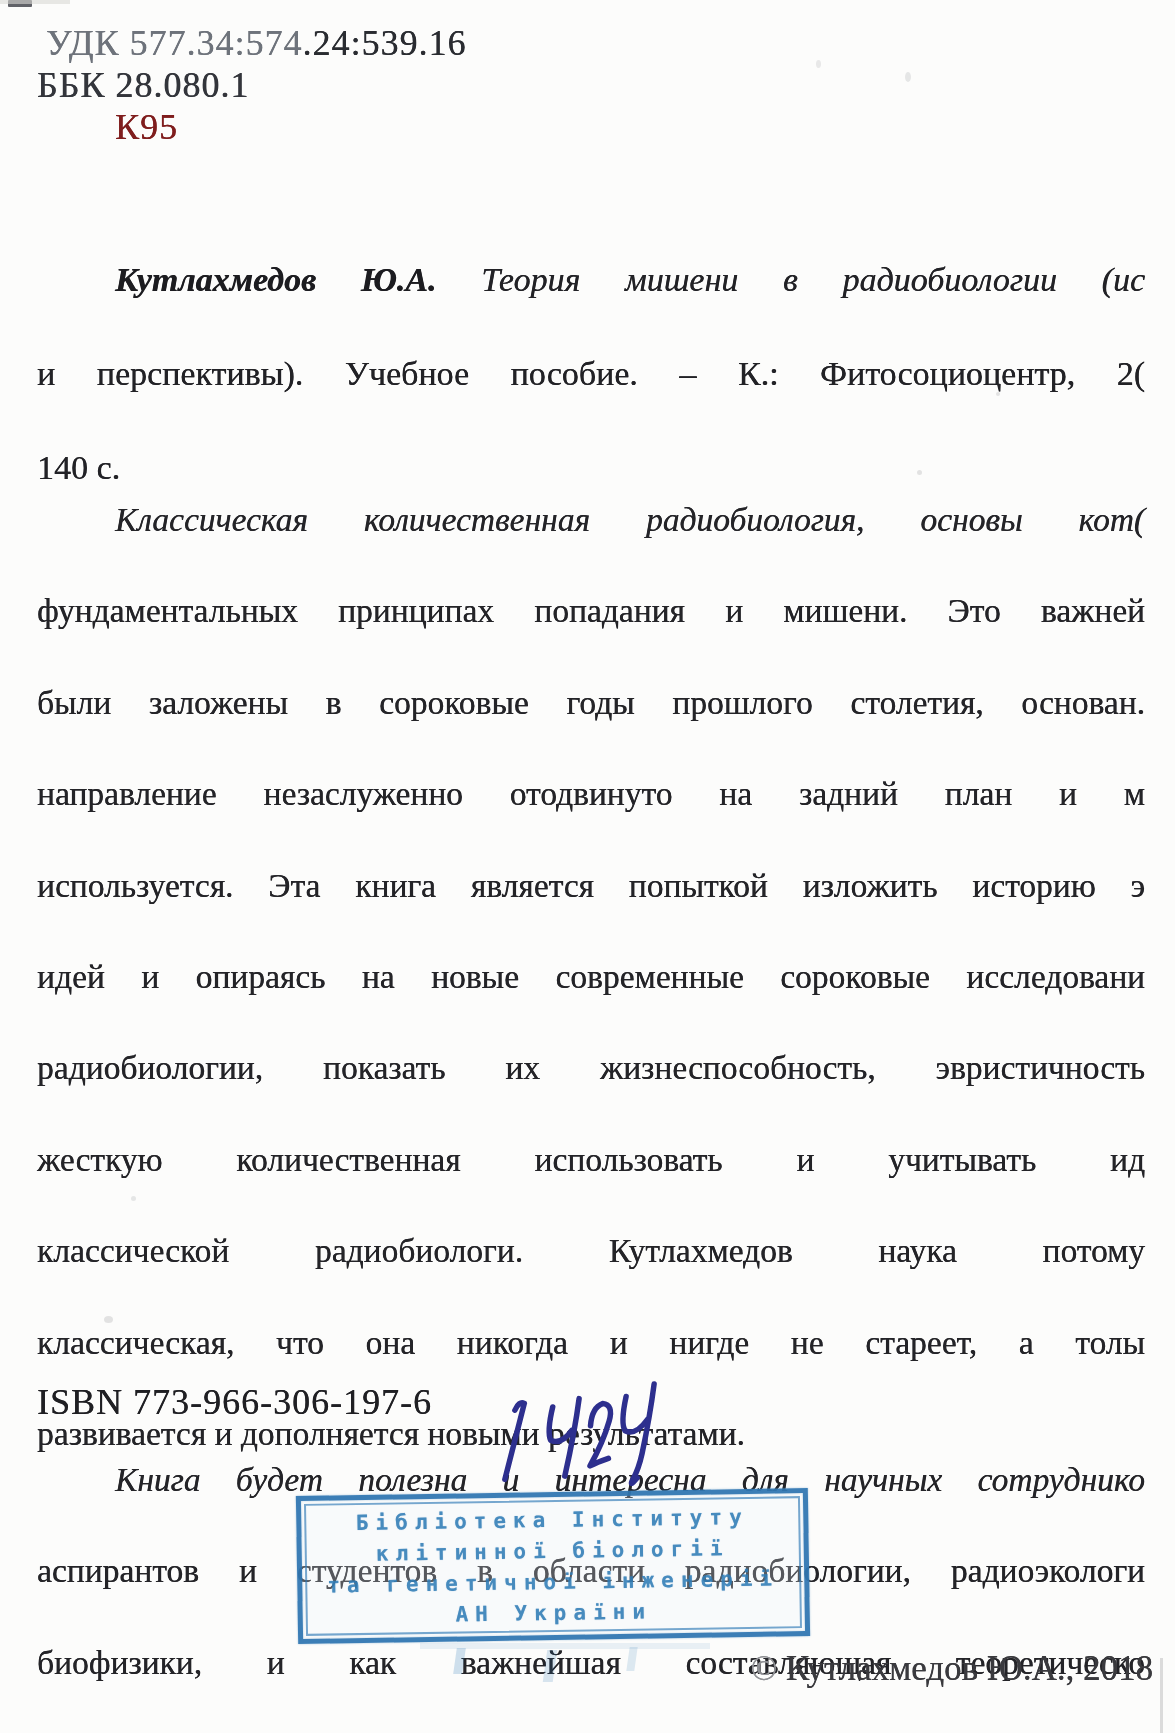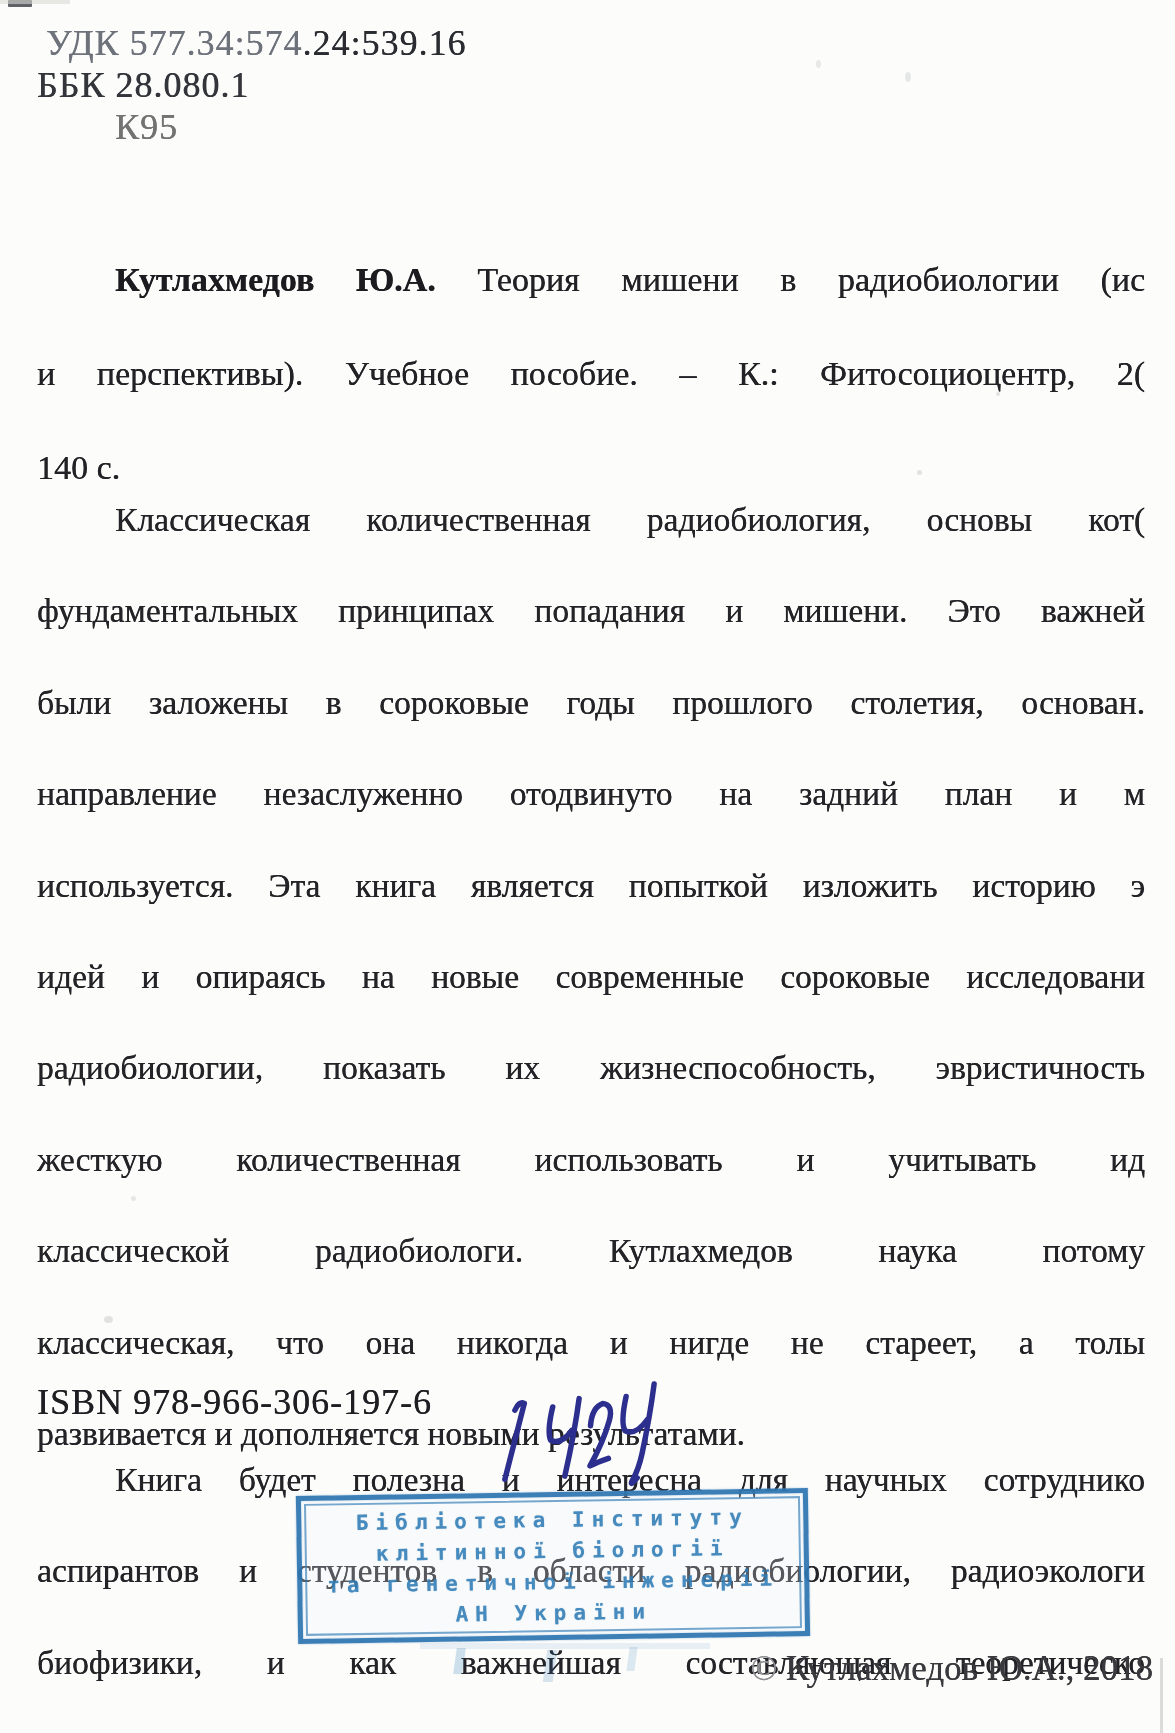--- a/index.html
+++ b/index.html
@@ -11,33 +11,33 @@
     overflow:hidden;
     position:relative;
   }
   .page{position:absolute;inset:0;padding-left:45px;}
 
   
   .txt{ text-shadow:0.3px 0 0 currentColor; }
   .line{display:block;}
   .jst{text-align:justify;}
   .jst::after{content:"";display:inline-block;width:100%;height:0;}
-  .ind{text-indent:78px;}
+  .ind{text-indent:78px;font-style:italic;}
 
   
   .head-codes{
     position:absolute;left:37px;top:22px;
     font-size:36px;line-height:42px;
     letter-spacing:1px;
   }
   .udk-line{padding-left:9px;}
   .udk-faded{color:#6e737b;}
   .udk-dark{color:#2a2c31;}
   .bbk-line{color:#33353b;}
-  .k95-line{padding-left:78px;color:#737373;}
+  .k95-line{padding-left:78px;color:#7f1d1d;}
 
   
   .citation{
     position:absolute;left:37px;top:256px;width:1108px;
     font-size:34px;line-height:47px;color:#222226;
   }
   .citation b{color:#1c1c20;}
 
   
   .abstract{
@@ -152,21 +152,21 @@
     <div class="line jst">жесткую количественная использовать и учитывать ид</div>
     <div class="line jst">классической радиобиологи. Кутлахмедов наука потому</div>
     <div class="line jst">классическая, что она никогда и нигде не стареет, а толы</div>
     <div class="line">развивается и дополняется новыми результатами.</div>
     <div class="line jst ind">Книга будет полезна и интересна для научных сотруднико</div>
     <div class="line jst">аспирантов и студентов в области радиобиологии, радиоэкологи</div>
     <div class="line jst">биофизики, и как важнейшая составляющая теоретическо</div>
     <div class="line">биологии, которая только формируется.</div>
   </div>
 
-  <div class="isbn txt">ISBN 978-966-306-197-6</div>
+  <div class="isbn txt">ISBN 773-966-306-197-6</div>
 
   <div class="handwriting" aria-label="1424">
     <svg width="240" height="150" viewBox="0 0 240 150">
 
       <path d="M60 30 Q55 27 50 36 M60 30 L34 104"></path>
 
       <path d="M88 36 Q80 60 83 69 Q93 75 105 61"></path>
       <path d="M115 30 Q108 62 94 106"></path>
 
       <path d="M124 58 Q127 40 138 37 Q149 39 143 55 Q135 76 120 98 Q127 95 139 92"></path>

